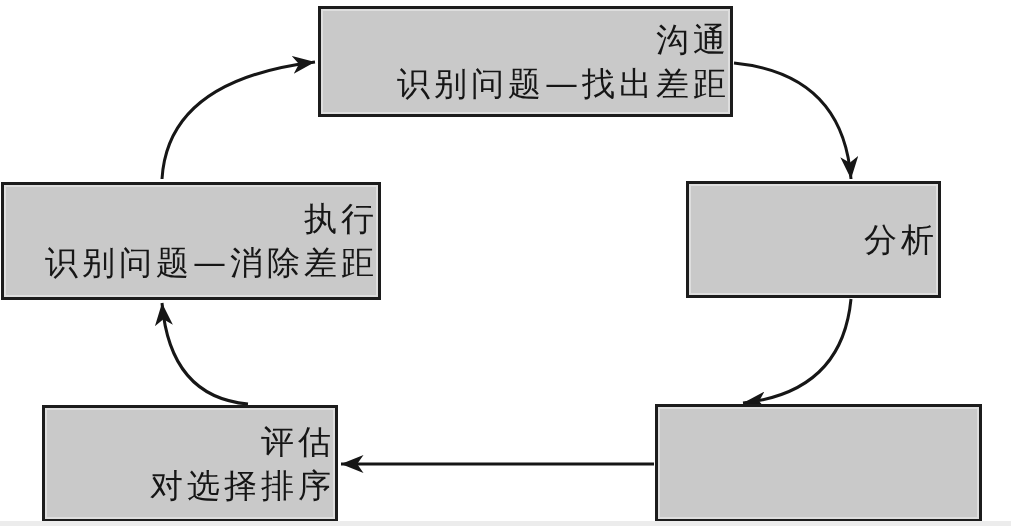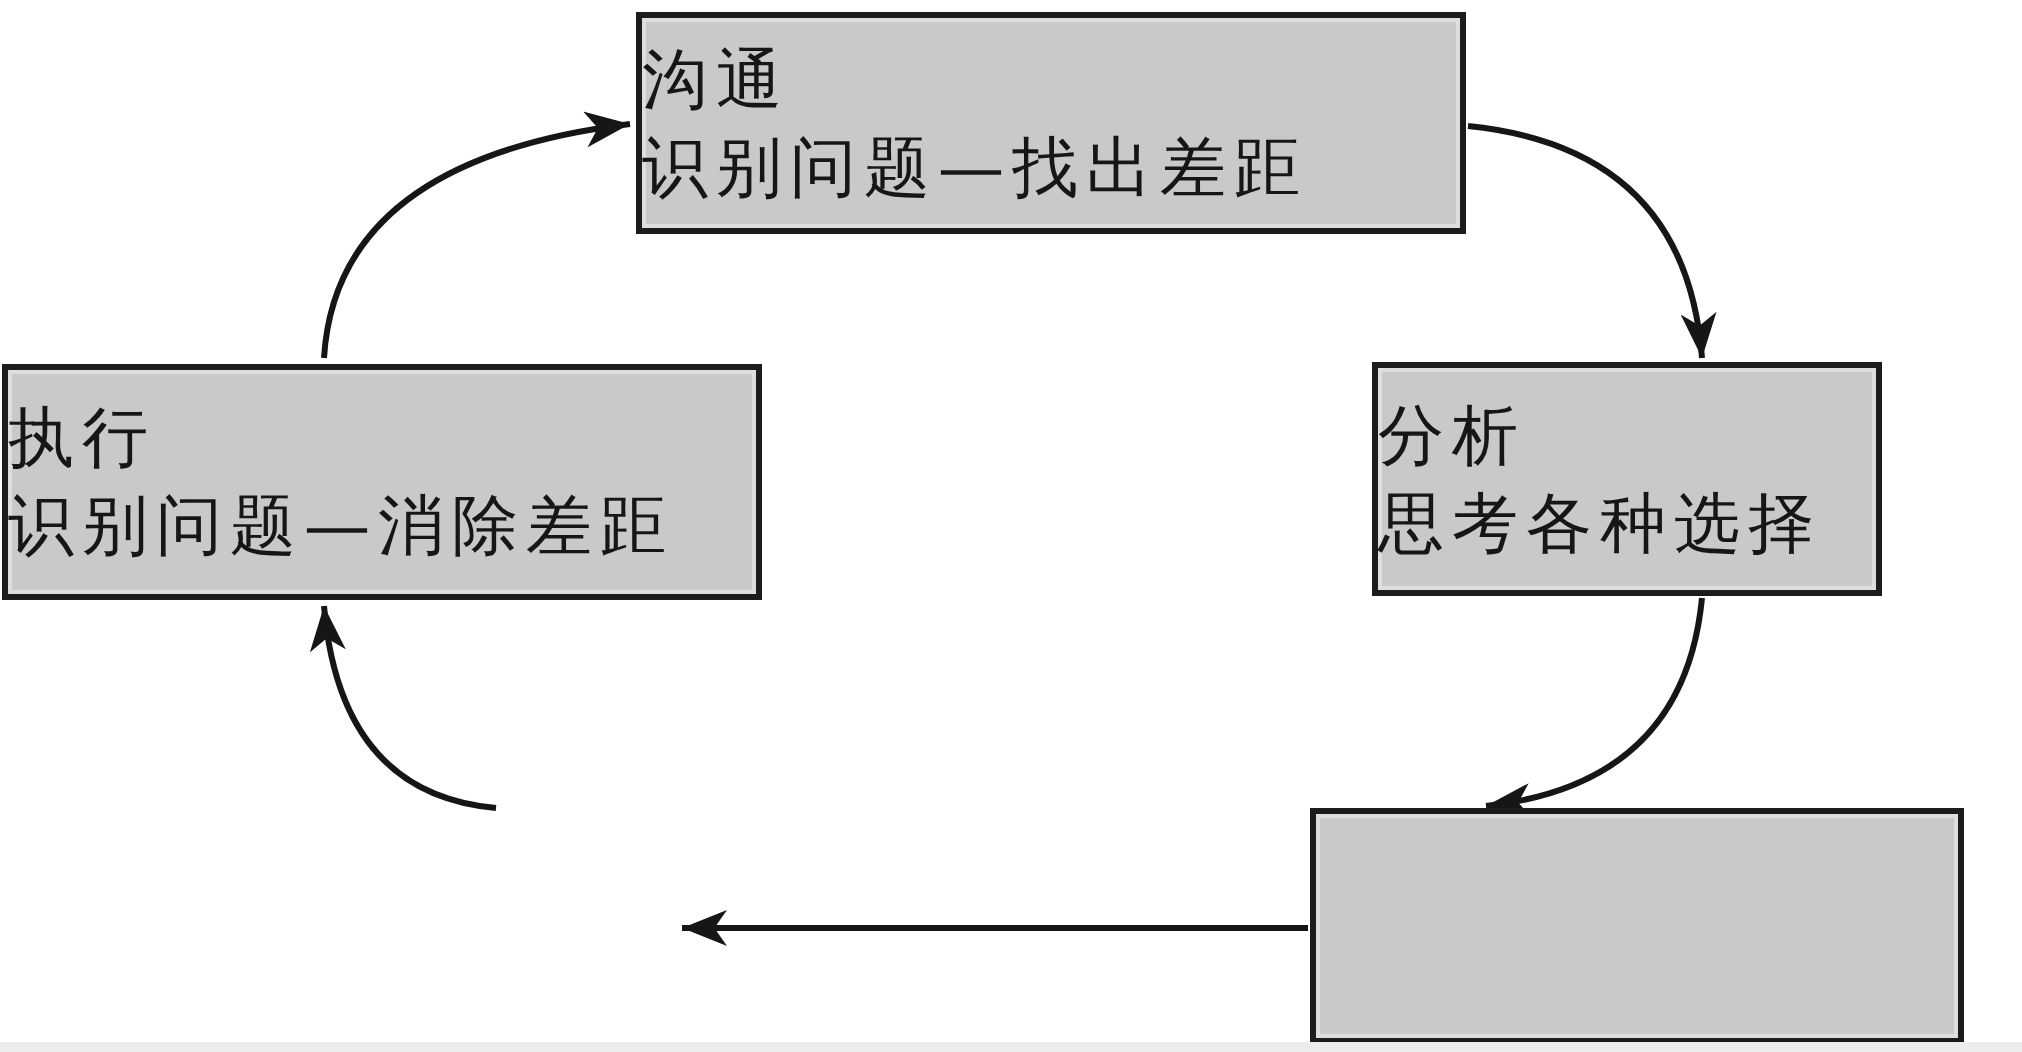--- a/index.html
+++ b/index.html
@@ -23,21 +23,21 @@
     height: 526px;
   }
   .node {
     position: absolute;
     box-sizing: border-box;
     background: #c9c9c9;
     border: 3px solid #1c1c1c;
     box-shadow: inset 0 0 0 2px #dedede;
     display: flex;
     flex-direction: column;
-    align-items: flex-start;
+    align-items: flex-end;
     justify-content: center;
     text-align: center;
     color: #161616;
   }
   .node .title,
   .node .subtitle {
     font-size: 33px;
     line-height: 1.32;
     letter-spacing: 4px;
     white-space: nowrap;
@@ -75,26 +75,29 @@
     <path d="M 248 404 Q 170 397 162 303" fill="none" stroke="#161616" stroke-width="3" marker-end="url(#arrowhead)"></path>
   </svg>
 
   <div class="node node-communication">
     <div class="title">沟通</div>
     <div class="subtitle">识别问题—找出差距</div>
   </div>
 
   <div class="node node-analysis">
     <div class="title">分析</div>
-    <div class="subtitle">思考各种选择</div>
   </div>
 
   <div class="node node-synthesis">
   </div>
 
+  <div class="node node-evaluation">
+    <div class="title">评估</div>
+    <div class="subtitle">对选择排序</div>
+  </div>
 
   <div class="node node-execution">
     <div class="title">执行</div>
     <div class="subtitle">识别问题—消除差距</div>
   </div>
 
   <div class="bottom-strip"></div>
 </div>
 
 </body></html>

